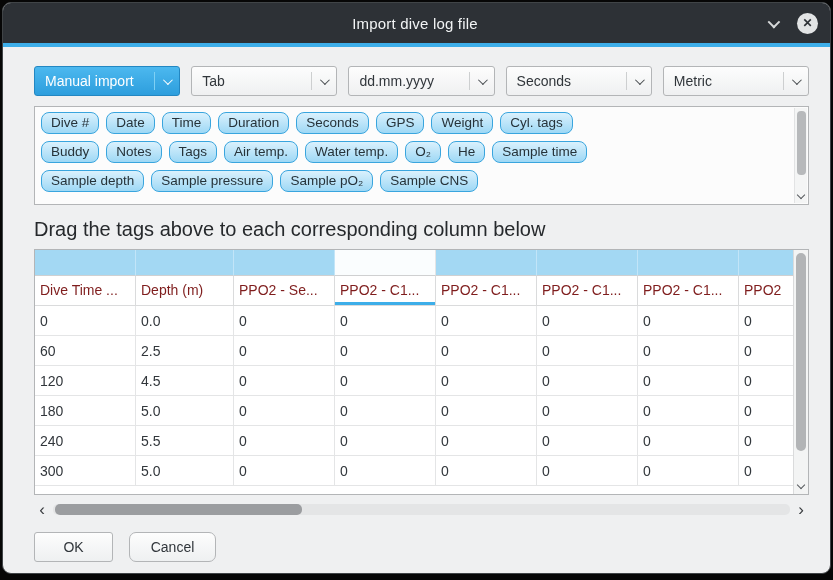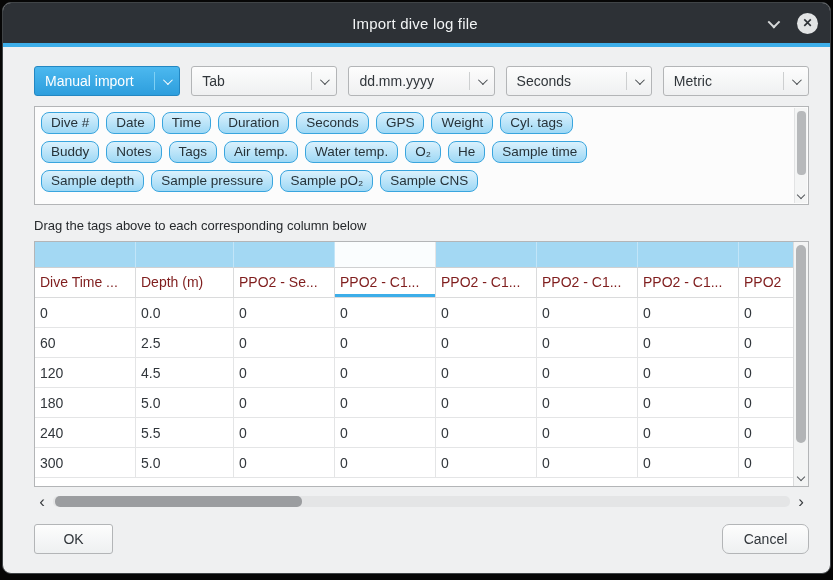--- a/index.html
+++ b/index.html
@@ -77,21 +77,21 @@
     position:absolute; top:1px; right:1px; bottom:1px; width:13px;
     background:#f4f5f5; border-left:1px solid #e2e3e4;
   }
   .vthumb { position:absolute; top:3px; left:2px; width:9px; height:64px; background:#b7b9bb; border-radius:4px; }
   .varrow {
     position:absolute; bottom:5px; left:3px; width:6px; height:6px;
     border-right:1.6px solid #55595d; border-bottom:1.6px solid #55595d;
     transform:rotate(45deg);
   }
 
-  .instruction { margin:13px 0 8px; font-size:13px; color:#26292c; }
+  .instruction { margin:13px 0 8px; font-size:20px; color:#26292c; }
 
   
   .table-wrap {
     position:relative; height:246px; background:#ffffff;
     border:1px solid #b3b5b7;
   }
   .table-clip { position:absolute; left:0; top:0; right:15px; bottom:0; overflow:hidden; }
   .t-row { display:grid; grid-template-columns:101px 98px 101px 101px 101px 101px 101px 110px; }
   .drop-cell {
     height:26px; background:#a3d8f3;
@@ -123,21 +123,21 @@
   
   .hscroll { display:flex; align-items:center; height:15px; margin-top:7px; }
   .harrow {
     width:16px; text-align:center; color:#3a3d40; font-size:17px; line-height:13px;
     user-select:none; cursor:pointer;
   }
   .htrack { flex:1; height:11px; background:#e4e5e6; border-radius:5px; position:relative; margin:0 3px; }
   .hthumb { position:absolute; left:2px; top:0; width:247px; height:11px; background:#9b9da0; border-radius:5px; cursor:grab; }
 
   
-  .btn-row { display:flex; justify-content:space-between; gap:9px; margin-top:15px; }
+  .btn-row { display:flex; justify-content:flex-start; gap:16px; margin-top:15px; }
   .btn {
     min-width:79px; height:30px; padding:0 18px;
     background:linear-gradient(#fdfdfd,#eef0f1);
     border:1px solid #b3b5b7; border-radius:3px;
     font-size:14px; color:#31363b;
     display:flex; align-items:center; justify-content:center; cursor:pointer;
   }
   .btn.cancel { min-width:87px;border-radius:7px; }
 </style>
 </head>

